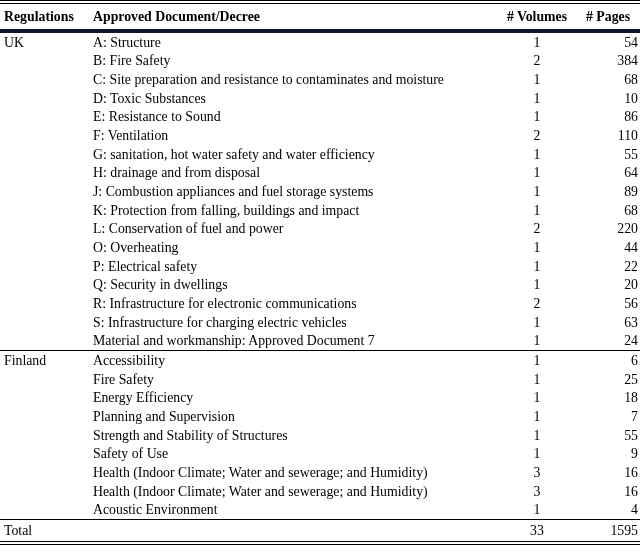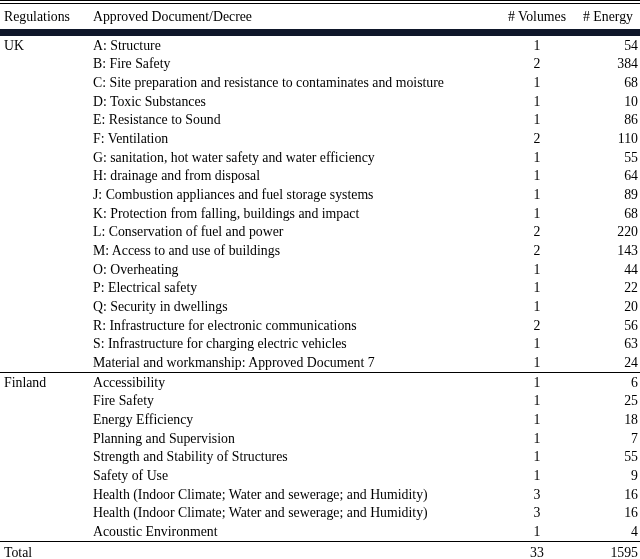--- a/index.html
+++ b/index.html
@@ -17,23 +17,23 @@
     border-top: 4px double #000;
     border-bottom: 4px double #000;
   }
   table {
     border-collapse: collapse;
     width: 640px;
     table-layout: fixed;
     font-size: 13.8px;
   }
   thead th {
-    font-weight: normal;
+    font-weight: bold;
     text-align: left;
-    border-bottom: 7px solid #0f172a;
+    border-bottom: 4px solid #0f172a;
     padding: 5px 2px 4px 2px;
     line-height: 16px;
     white-space: nowrap;
     overflow: hidden;
   }
   td {
     padding: 1.7px 2px;
     line-height: 15.3px;
     white-space: nowrap;
     overflow: hidden;
@@ -54,21 +54,21 @@
 </head>
 <body>
 
 <div class="paper">
   <table>
     <thead>
       <tr>
         <th class="c1">Regulations</th>
         <th class="c2">Approved Document/Decree</th>
         <th class="c3"># Volumes</th>
-        <th class="c4"># Energy</th>
+        <th class="c4"># Pages</th>
       </tr>
     </thead>
     <tbody id="table-body">
         <tr>
           <td class="c1">UK</td>
           <td class="c2">A: Structure</td>
           <td class="c3">1</td>
           <td class="c4">54</td>
         </tr>
         <tr>
@@ -123,26 +123,20 @@
           <td class="c1"></td>
           <td class="c2">K: Protection from falling, buildings and impact</td>
           <td class="c3">1</td>
           <td class="c4">68</td>
         </tr>
         <tr>
           <td class="c1"></td>
           <td class="c2">L: Conservation of fuel and power</td>
           <td class="c3">2</td>
           <td class="c4">220</td>
-        </tr>
-        <tr>
-          <td class="c1"></td>
-          <td class="c2">M: Access to and use of buildings</td>
-          <td class="c3">2</td>
-          <td class="c4">143</td>
         </tr>
         <tr>
           <td class="c1"></td>
           <td class="c2">O: Overheating</td>
           <td class="c3">1</td>
           <td class="c4">44</td>
         </tr>
         <tr>
           <td class="c1"></td>
           <td class="c2">P: Electrical safety</td>

